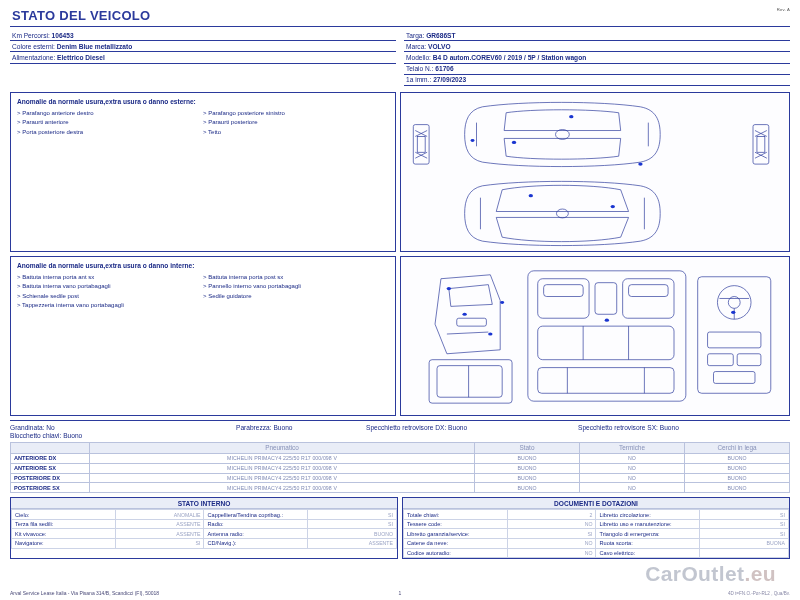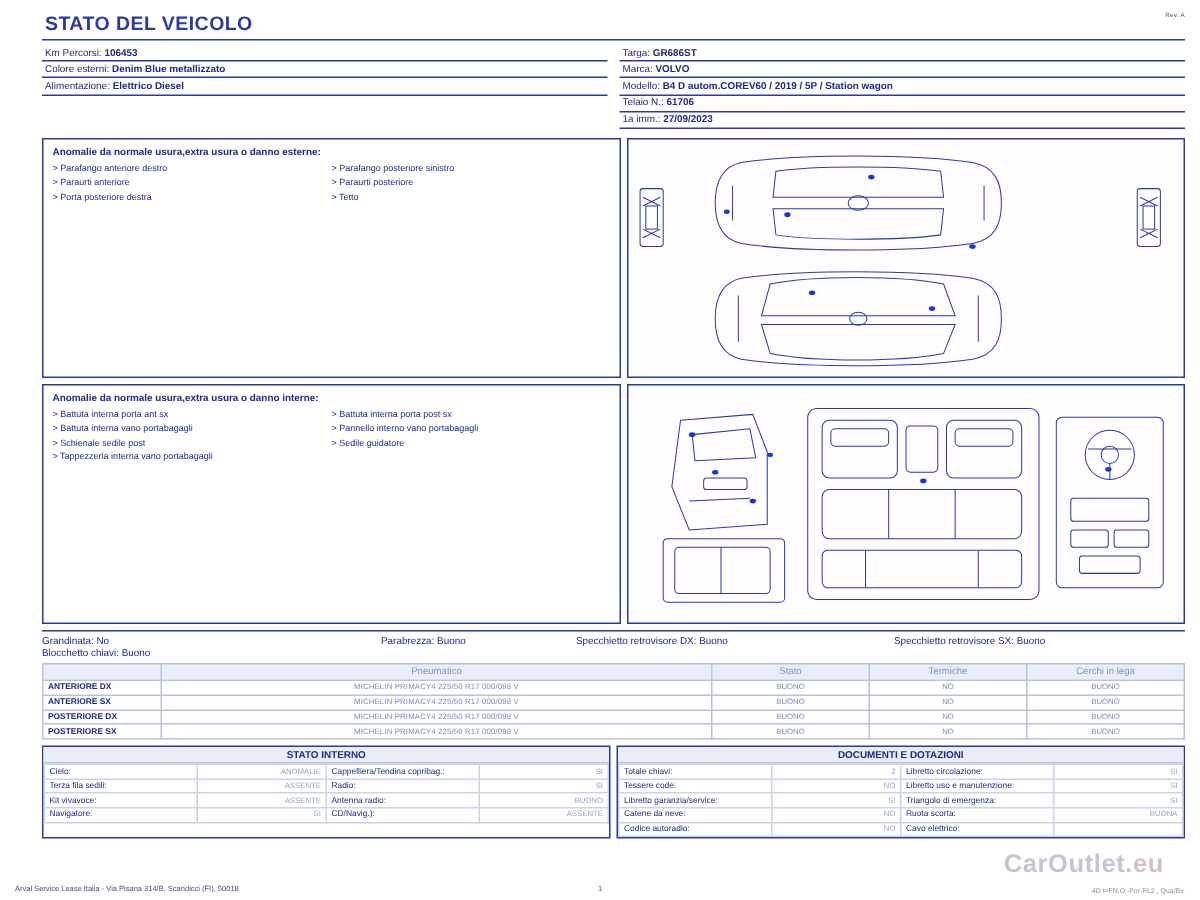--- a/index.html
+++ b/index.html
@@ -12,21 +12,21 @@
     height: 600px;
     font-family: "Liberation Sans", sans-serif;
     color: #1a1a6e;
     overflow: hidden;
   }
   .page {
     position: relative;
     width: 800px;
     height: 600px;
     box-sizing: border-box;
-    padding: 6px 10px 0 28px;
+    padding: 6px 10px 0 10px;
   }
   .rev {
     position: absolute;
     top: 7px;
     right: 10px;
     font-size: 4.2px;
     color: #555;
     letter-spacing: .2px;
   }
   .title {
@@ -201,21 +201,21 @@
   }
   .footer .f-left { flex: 1; }
   .footer .f-center { width: 40px; text-align: center; }
   .footer .f-right { flex: 1; text-align: right; font-size: 4.6px; color: #8a8aa8; }
 
   
   .watermark {
     position: absolute;
     right: 24px;
     bottom: 14px;
-    font-size: 17px;
+    font-size: 21px;
     font-weight: bold;
     color: rgba(120,128,150,0.45);
     letter-spacing: .4px;
     pointer-events: none;
   }
   .watermark .dot { color: rgba(150,120,120,0.45); }
 
   svg { display: block; }
 </style>
 </head>

